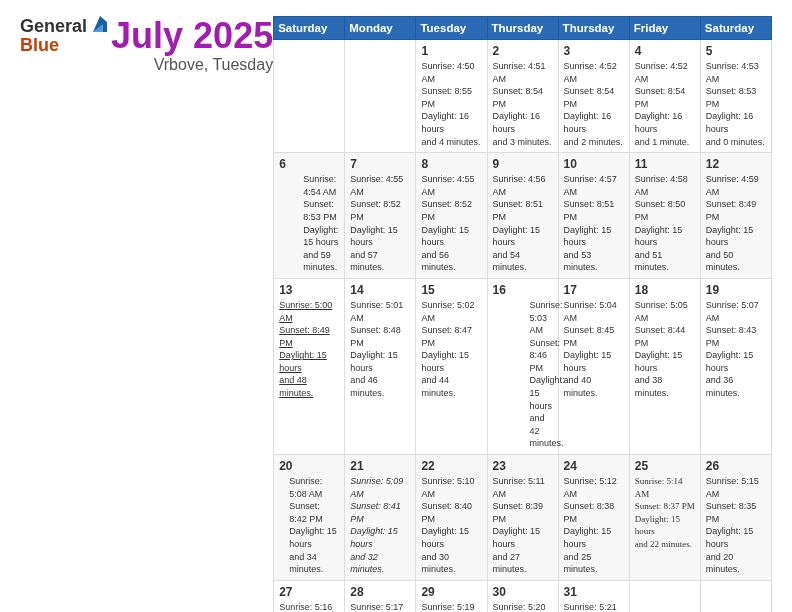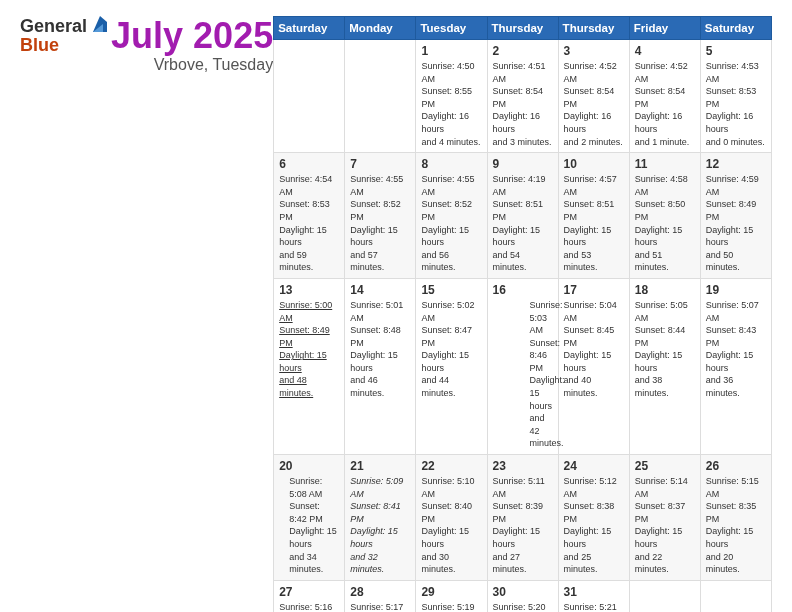--- a/index.html
+++ b/index.html
@@ -166,42 +166,42 @@
             <span class="day-number">5</span>
             <div class="day-info" style="white-space: pre-line;">Sunrise: 4:53 AM
 Sunset: 8:53 PM
 Daylight: 16 hours
 and 0 minutes.</div>
           </td>
         </tr>
         <tr>
           <td>
             <span class="day-number">6</span>
-            <div class="day-info" style="white-space: pre-line;">Sunrise: 4:54 AM
+            <div class="day-info" style="white-space: pre-line; margin-left: 24px;">Sunrise: 4:54 AM
 Sunset: 8:53 PM
 Daylight: 15 hours
 and 59 minutes.</div>
           </td>
           <td>
             <span class="day-number">7</span>
             <div class="day-info" style="white-space: pre-line;">Sunrise: 4:55 AM
 Sunset: 8:52 PM
 Daylight: 15 hours
 and 57 minutes.</div>
           </td>
           <td>
             <span class="day-number">8</span>
             <div class="day-info" style="white-space: pre-line;">Sunrise: 4:55 AM
 Sunset: 8:52 PM
 Daylight: 15 hours
 and 56 minutes.</div>
           </td>
           <td>
             <span class="day-number">9</span>
-            <div class="day-info" style="white-space: pre-line;">Sunrise: 4:19 AM
+            <div class="day-info" style="white-space: pre-line;">Sunrise: 4:56 AM
 Sunset: 8:51 PM
 Daylight: 15 hours
 and 54 minutes.</div>
           </td>
           <td>
             <span class="day-number">10</span>
             <div class="day-info" style="white-space: pre-line;">Sunrise: 4:57 AM
 Sunset: 8:51 PM
 Daylight: 15 hours
 and 53 minutes.</div>
@@ -303,21 +303,21 @@
           </td>
           <td>
             <span class="day-number">24</span>
             <div class="day-info" style="white-space: pre-line;">Sunrise: 5:12 AM
 Sunset: 8:38 PM
 Daylight: 15 hours
 and 25 minutes.</div>
           </td>
           <td>
             <span class="day-number">25</span>
-            <div class="day-info" style="white-space: pre-line;">Sunrise: 5:14 AM
+            <div class="day-info" style="white-space: pre-line; font-family: Liberation Serif, serif;">Sunrise: 5:14 AM
 Sunset: 8:37 PM
 Daylight: 15 hours
 and 22 minutes.</div>
           </td>
           <td>
             <span class="day-number">26</span>
             <div class="day-info" style="white-space: pre-line;">Sunrise: 5:15 AM
 Sunset: 8:35 PM
 Daylight: 15 hours
 and 20 minutes.</div>

